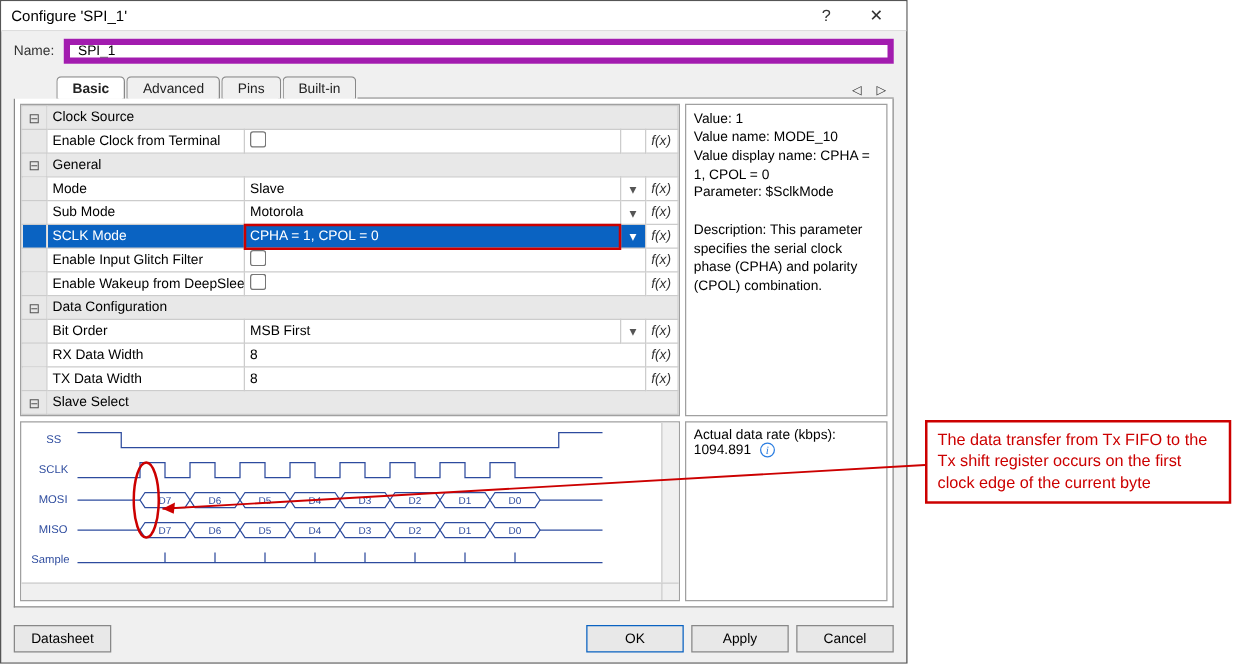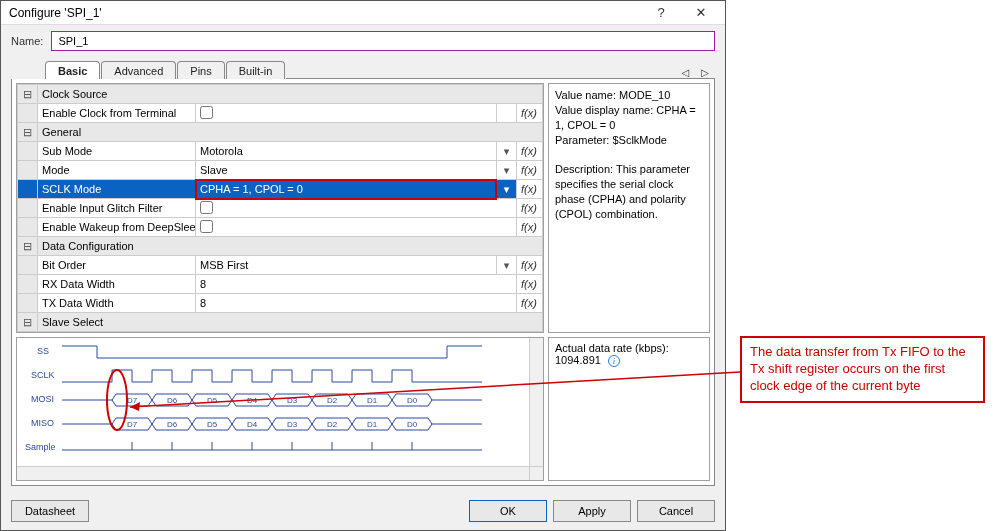--- a/index.html
+++ b/index.html
@@ -37,21 +37,21 @@
     display: flex; align-items: center; justify-content: center;
     font-size: 13px; color: #333;
   }
   .namebar {
     display: flex; align-items: center;
     padding: 6px 10px;
     gap: 8px;
   }
   .namebar label { color: #333; }
   .namebar input {
-    flex: 1; height: 20px; border: 1px solid #a21caf;
+    flex: 1; height: 20px; border: 5px solid #a21caf;
     padding: 0 6px; font: inherit; background: #fff;
   }
   .tabs {
     display: flex; align-items: flex-end;
     padding: 0 10px;
     gap: 0;
     height: 22px;
   }
   .tab-spacer-left { width: 34px; }
   .tab {
@@ -240,29 +240,29 @@
             <td></td>
             <td class="fx">f(x)</td>
           </tr>
 
           <tr class="grouprow">
             <td class="expander">⊟</td>
             <td colspan="4">General</td>
           </tr>
           <tr>
             <td class="expander"></td>
+                <td class="label">Mode</td>
+            <td class="value">Slave</td>
+            <td class="dd">▾</td>
+            <td class="fx">f(x)</td>
+          </tr>
+          <tr>
+            <td class="expander"></td>
                 <td class="label">Sub Mode</td>
             <td class="value">Motorola</td>
-            <td class="dd">▾</td>
-            <td class="fx">f(x)</td>
-          </tr>
-          <tr>
-            <td class="expander"></td>
-                <td class="label">Mode</td>
-            <td class="value">Slave</td>
             <td class="dd">▾</td>
             <td class="fx">f(x)</td>
           </tr>
           <tr class="selected">
             <td class="expander"></td>
                 <td class="label">SCLK Mode</td>
             <td class="value">CPHA = 1, CPOL = 0</td>
             <td class="dd">▾</td>
             <td class="fx" style="background:#fff;color:#333;">f(x)</td>
           </tr>
@@ -305,20 +305,21 @@
 
           <tr class="grouprow">
             <td class="expander">⊟</td>
             <td colspan="4">Slave Select</td>
           </tr>
         </tbody>
           </table>
       </div>
 
       <div class="descpanel">
+        <div>Value: 1</div>
         <div>Value name: MODE_10</div>
         <div>Value display name: CPHA = 1, CPOL = 0</div>
         <div>Parameter: $SclkMode</div>
         <br>
         <div>Description: This parameter specifies the serial clock phase (CPHA) and polarity (CPOL) combination.</div>
       </div>
     </div>
 
     <div class="bottom-split">
       <div class="diagram-box">

